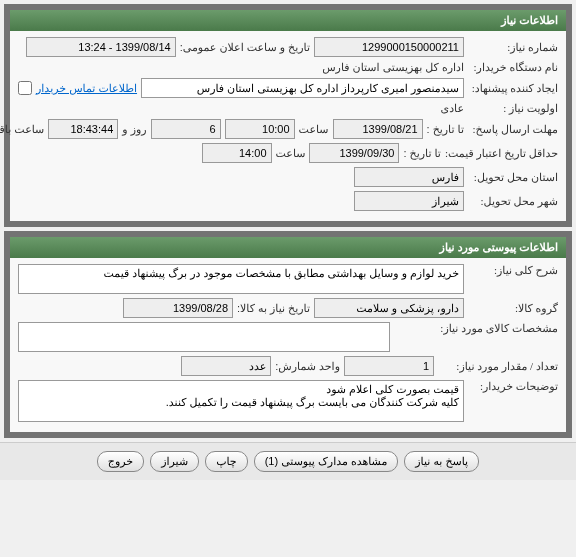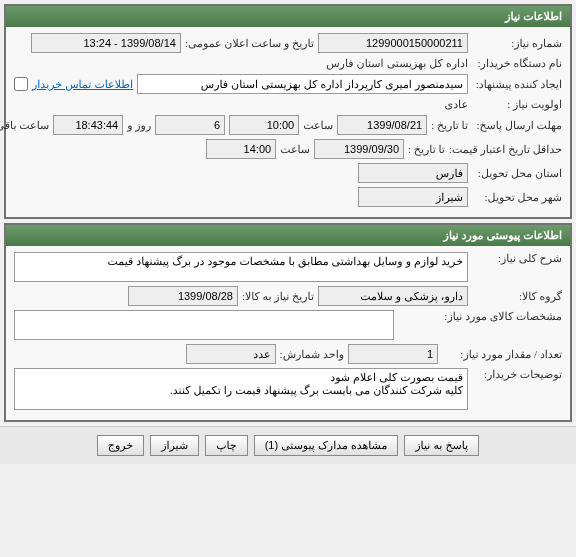--- a/index.html
+++ b/index.html
@@ -9,21 +9,21 @@
 }
 body {
   font-family: Tahoma, Arial, sans-serif;
   font-size: 11px;
   background: #f0f0f0;
   direction: rtl;
   width: 576px;
   color: #333;
 }
 .panel {
-  border: 2px solid #737373;
+  border: 6px solid #737373;
   margin: 4px;
   background: #14532d;
 }
 .panel-header {
   background: linear-gradient(to bottom, #6b9b6b, #4a7a4a);
   color: #fff;
   padding: 4px 8px;
   font-weight: bold;
   font-size: 11px;
 }
@@ -41,21 +41,20 @@
   font-size: 11px;
   color: #333;
   white-space: nowrap;
   min-width: 90px;
   font-family: Liberation Serif, serif;
 }
 .lbl-inline {
   font-size: 11px;
   color: #333;
   white-space: nowrap;
-  font-family: Liberation Serif, serif;
 }
 .fld {
   border: 1px solid #999;
   background: #fff;
   padding: 2px 4px;
   font-size: 11px;
   font-family: Tahoma, Arial, sans-serif;
   height: 20px;
 }
 .fld-ro {
@@ -94,21 +93,21 @@
   background: #e8e8e8;
   border-top: 1px solid #ccc;
 }
 .btn {
   border: 1px solid #888;
   background: linear-gradient(to bottom, #fff, #e0e0e0);
   padding: 3px 10px;
   font-size: 11px;
   font-family: Tahoma, Arial, sans-serif;
   cursor: pointer;
-  border-radius: 0;
+  border-radius: 10px;
 }
 .static-val {
   font-size: 11px;
   color: #333;
 }
 </style>
 </head>
 <body>
 
 <div class="panel">

